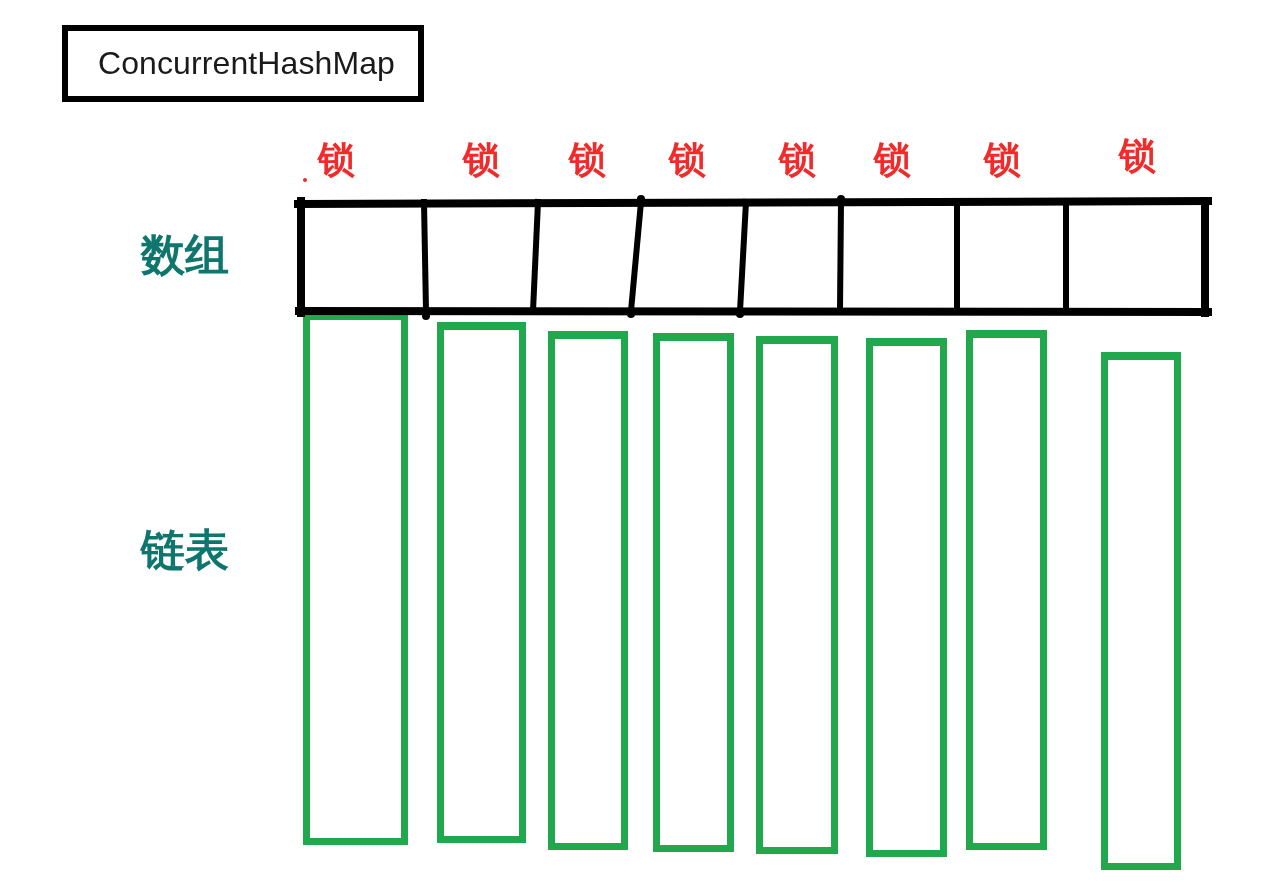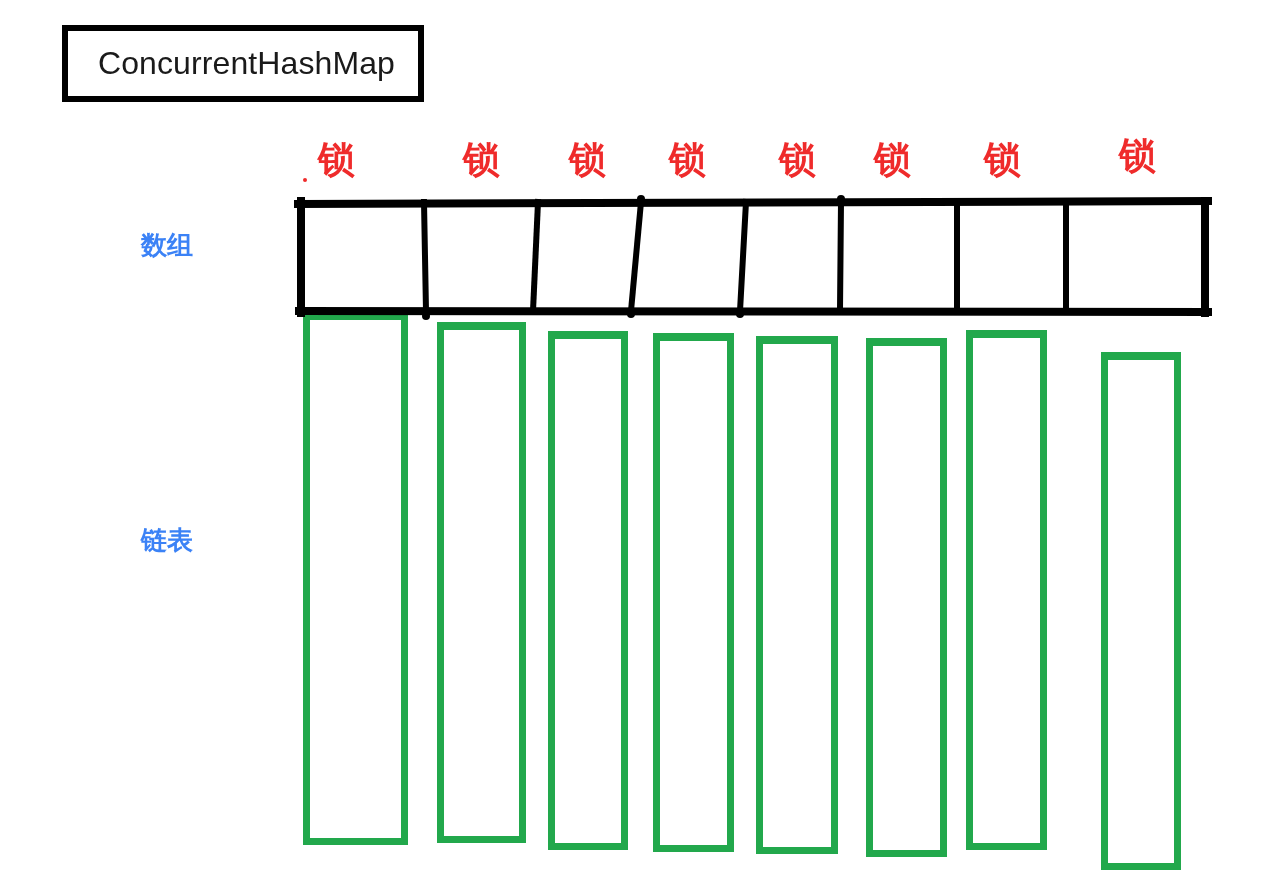--- a/index.html
+++ b/index.html
@@ -37,23 +37,23 @@
     font-size: 32px;
     color: #1a1a1a;
     font-family: "Liberation Sans", "DejaVu Sans", sans-serif;
     letter-spacing: 0.1px;
     white-space: nowrap;
   }
 
   
   .side-label {
     position: absolute;
-    color: #3b82f6;
-    font-size: 26px;
-    font-family: Liberation Serif, serif;
+    color: #0f766e;
+    font-size: 44px;
+    font-family: Liberation Sans, sans-serif;
     font-weight: 600;
     white-space: nowrap;
     line-height: 1;
   }
   #label-array { left: 141px; top: 233px; }
   #label-list  { left: 141px; top: 492px; margin-top: 36px; }
 
   
   .lock-label {
     position: absolute;

